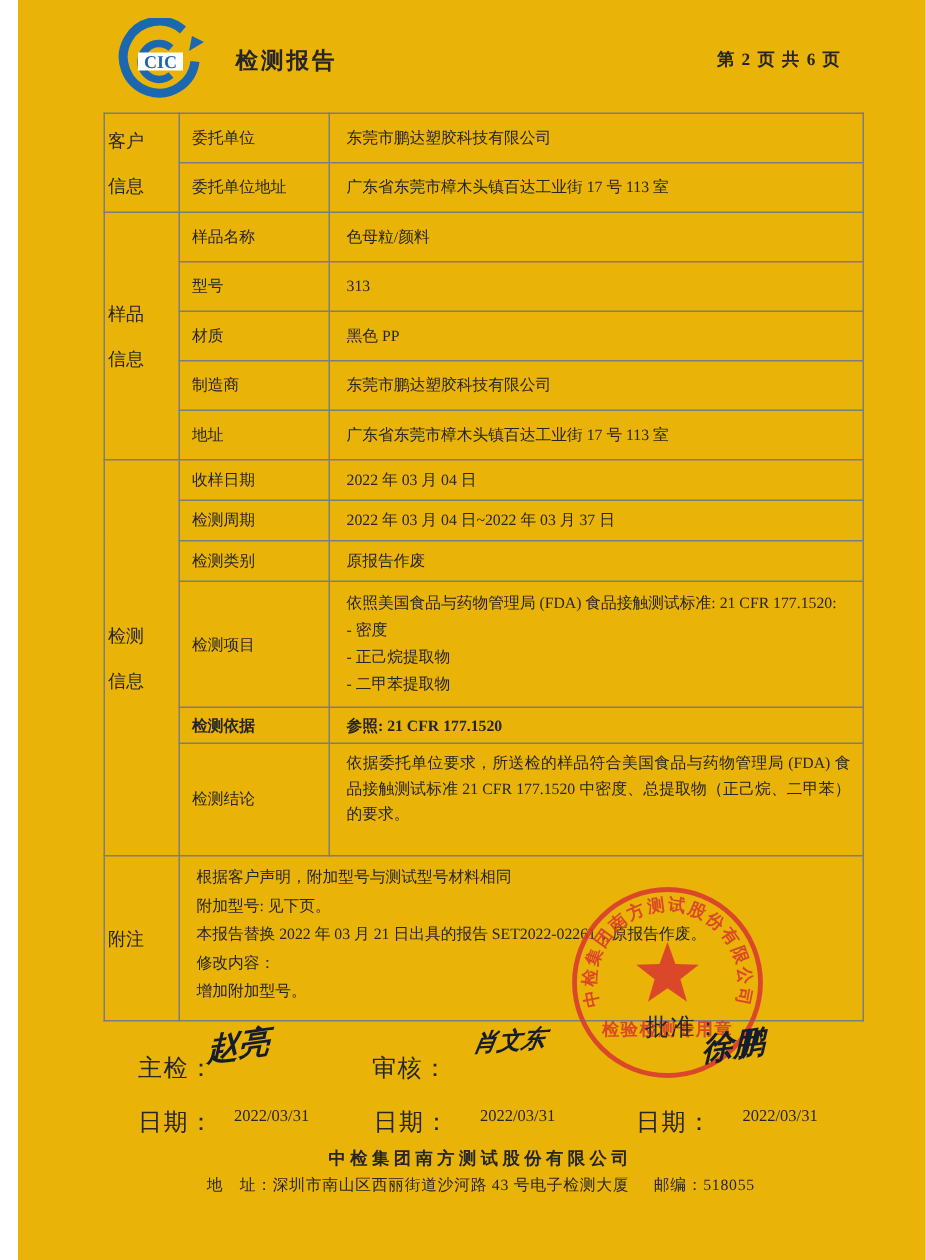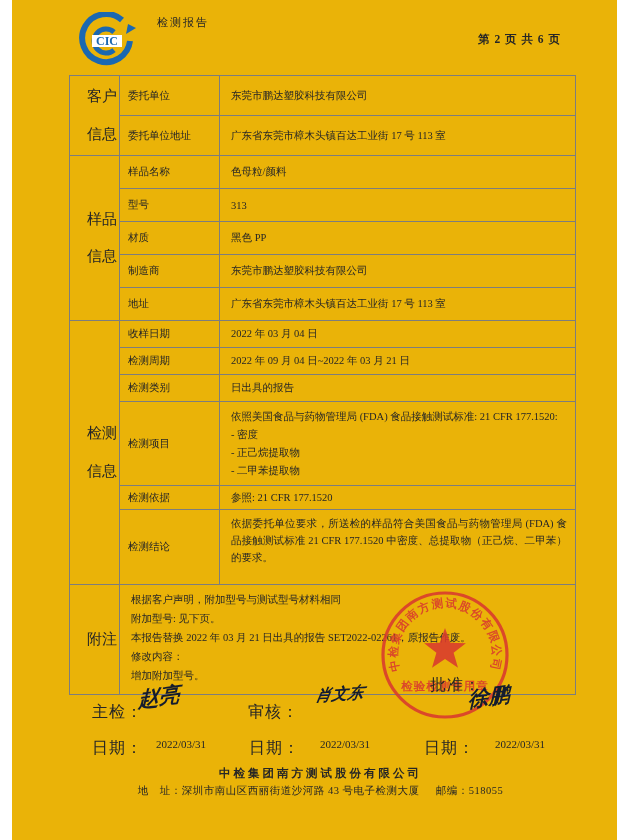--- a/index.html
+++ b/index.html
@@ -8,41 +8,41 @@
     width:617px;height:840px;
     background:#eab308;
     font-family:"Liberation Serif","DejaVu Serif",serif;
     color:#262626;
     overflow:hidden;
     margin-left:12px;
   }
   .abs{position:absolute;}
 
   
-  .hdr-title{left:145px;top:15px;font-size:11px;font-weight:normal;letter-spacing:2px;}
+  .hdr-title{left:145px;top:31px;font-size:15px;font-weight:bold;letter-spacing:2px;}
   .hdr-no{left:237px;top:32px;font-size:11.5px;font-weight:bold;}
   .hdr-page{left:466px;top:32px;font-size:11.5px;font-weight:bold;letter-spacing:1px;}
   .logo{left:58px;top:12px;width:70px;height:58px;}
 
   
   .doc-table{
     position:absolute;left:57px;top:75px;
     border-collapse:collapse;table-layout:fixed;
     width:506px;font-size:10.5px;color:#262626;
   }
   .doc-table td{border:1px solid #7d7d7d;vertical-align:middle;}
   .sec{
-    text-align:right;white-space:pre-line;line-height:2.5;
-    font-size:15px;padding:2px;
+    text-align:left;white-space:pre-line;line-height:2.5;
+    font-size:12px;padding:2px;
   }
   .lbl{padding:3px 4px 3px 8px;}
   .val{padding:3px 6px 3px 11px;}
   .r33{height:33px;}
   .r27{height:27px;}
-  .r24{height:24px;}
+  .r24{height:24px;font-weight:bold;}
   .multiline{white-space:pre-line;line-height:1.7;padding-top:6px;padding-bottom:6px;}
   .conclusion{line-height:1.62;text-align:justify;padding-top:5px;padding-bottom:18px;padding-right:8px;}
   .note-cell{white-space:pre-line;line-height:1.8;padding:6px 8px 8px 11px;vertical-align:top;}
 
   
   .stamp{left:361px;top:583px;width:144px;height:144px;opacity:0.88;}
 
   
   .sig-label{font-size:16px;letter-spacing:1px;}
   .sig{
@@ -123,25 +123,25 @@
     </tr>
 
     <tr class="r27">
       <td class="sec" rowspan="6">检测
 信息</td>
       <td class="lbl">收样日期</td>
       <td class="val">2022 年 03 月 04 日</td>
     </tr>
     <tr class="r27">
       <td class="lbl">检测周期</td>
-      <td class="val">2022 年 09 月 04 日~2022 年 03 月 21 日</td>
+      <td class="val">2022 年 03 月 04 日~2022 年 03 月 37 日</td>
     </tr>
     <tr class="r27">
       <td class="lbl">检测类别</td>
-      <td class="val">日出具的报告</td>
+      <td class="val">原报告作废</td>
     </tr>
     <tr>
       <td class="lbl">检测项目</td>
       <td class="val multiline">依照美国食品与药物管理局 (FDA) 食品接触测试标准: 21 CFR 177.1520:
 - 密度
 - 正己烷提取物
 - 二甲苯提取物</td>
     </tr>
     <tr class="r24">
       <td class="lbl">检测依据</td>

